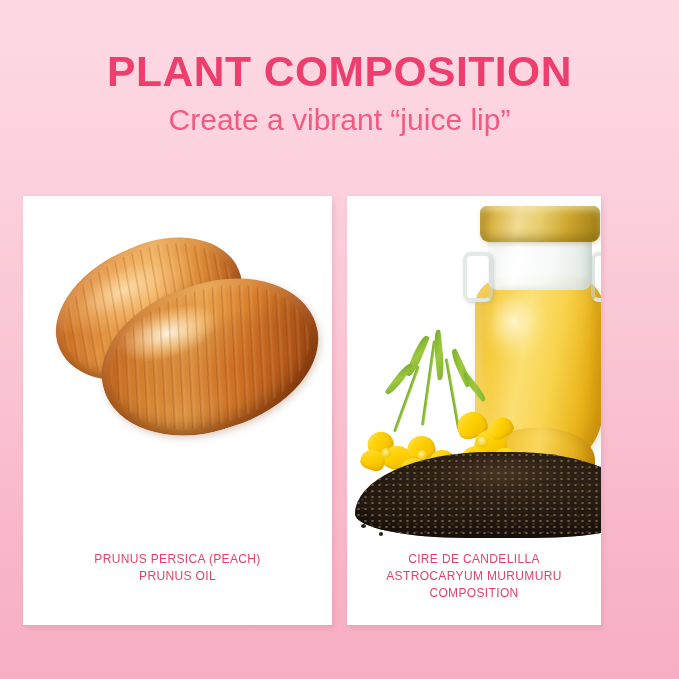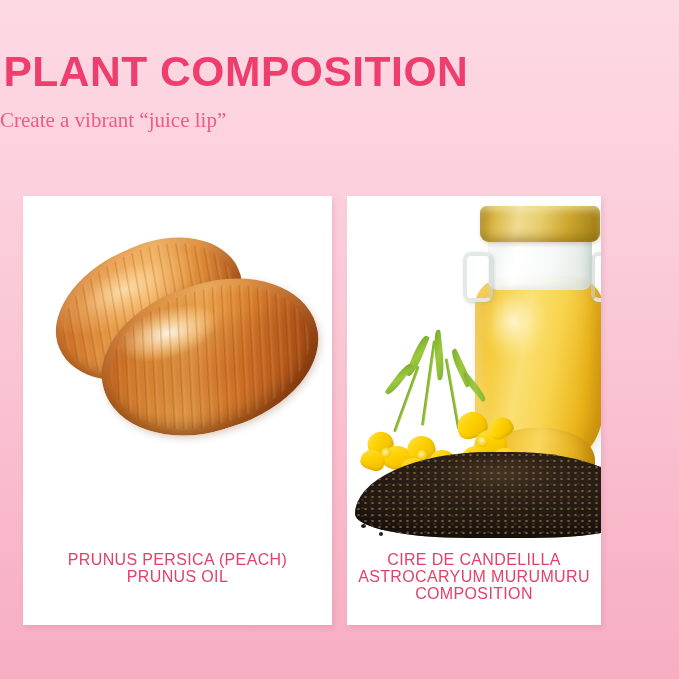--- a/index.html
+++ b/index.html
@@ -20,39 +20,39 @@
     background: linear-gradient(180deg, #fdd9e4 0%, #fcd2de 22%, #fac4d3 55%, #f8b4c7 85%, #f7adc2 100%);
     overflow: hidden;
   }
 
   
   #header {
     position: absolute;
     left: 0;
     top: 46px;
     width: 679px;
+    text-align: center;
   }
   #title {
     font-size: 43px;
     line-height: 50px;
     font-weight: bold;
     color: #ee3e6d;
     letter-spacing: 0.5px;
     margin: 0;
     white-space: nowrap;
     transform: scaleX(0.99);
   }
   #subtitle {
-    font-size: 21px;
+    font-size: 30px;
     line-height: 30px;
     font-weight: normal;
     color: #ef5b81;
     margin: 9px 0 16px 0;
     white-space: nowrap;
-    font-family: Liberation Serif, serif;
   }
 
   
   .card {
     position: absolute;
     top: 196px;
     height: 429px;
     background: #ffffff;
     box-shadow: 2px 3px 5px rgba(190, 110, 140, 0.22);
     overflow: hidden;
@@ -67,21 +67,21 @@
     width: 100%;
     height: 350px;
   }
   .card-caption {
     position: absolute;
     left: 0;
     width: 100%;
     top: 355px;
     text-align: center;
     color: #e24268;
-    font-size: 16px;
+    font-size: 12px;
     line-height: 17px;
     letter-spacing: 0.35px;
     font-weight: normal;
   }
   .card-caption .cap-line { display: block; white-space: nowrap; }
 
   
   .almond-stage { position: absolute; inset: 0; }
   .almond {
     position: absolute;

